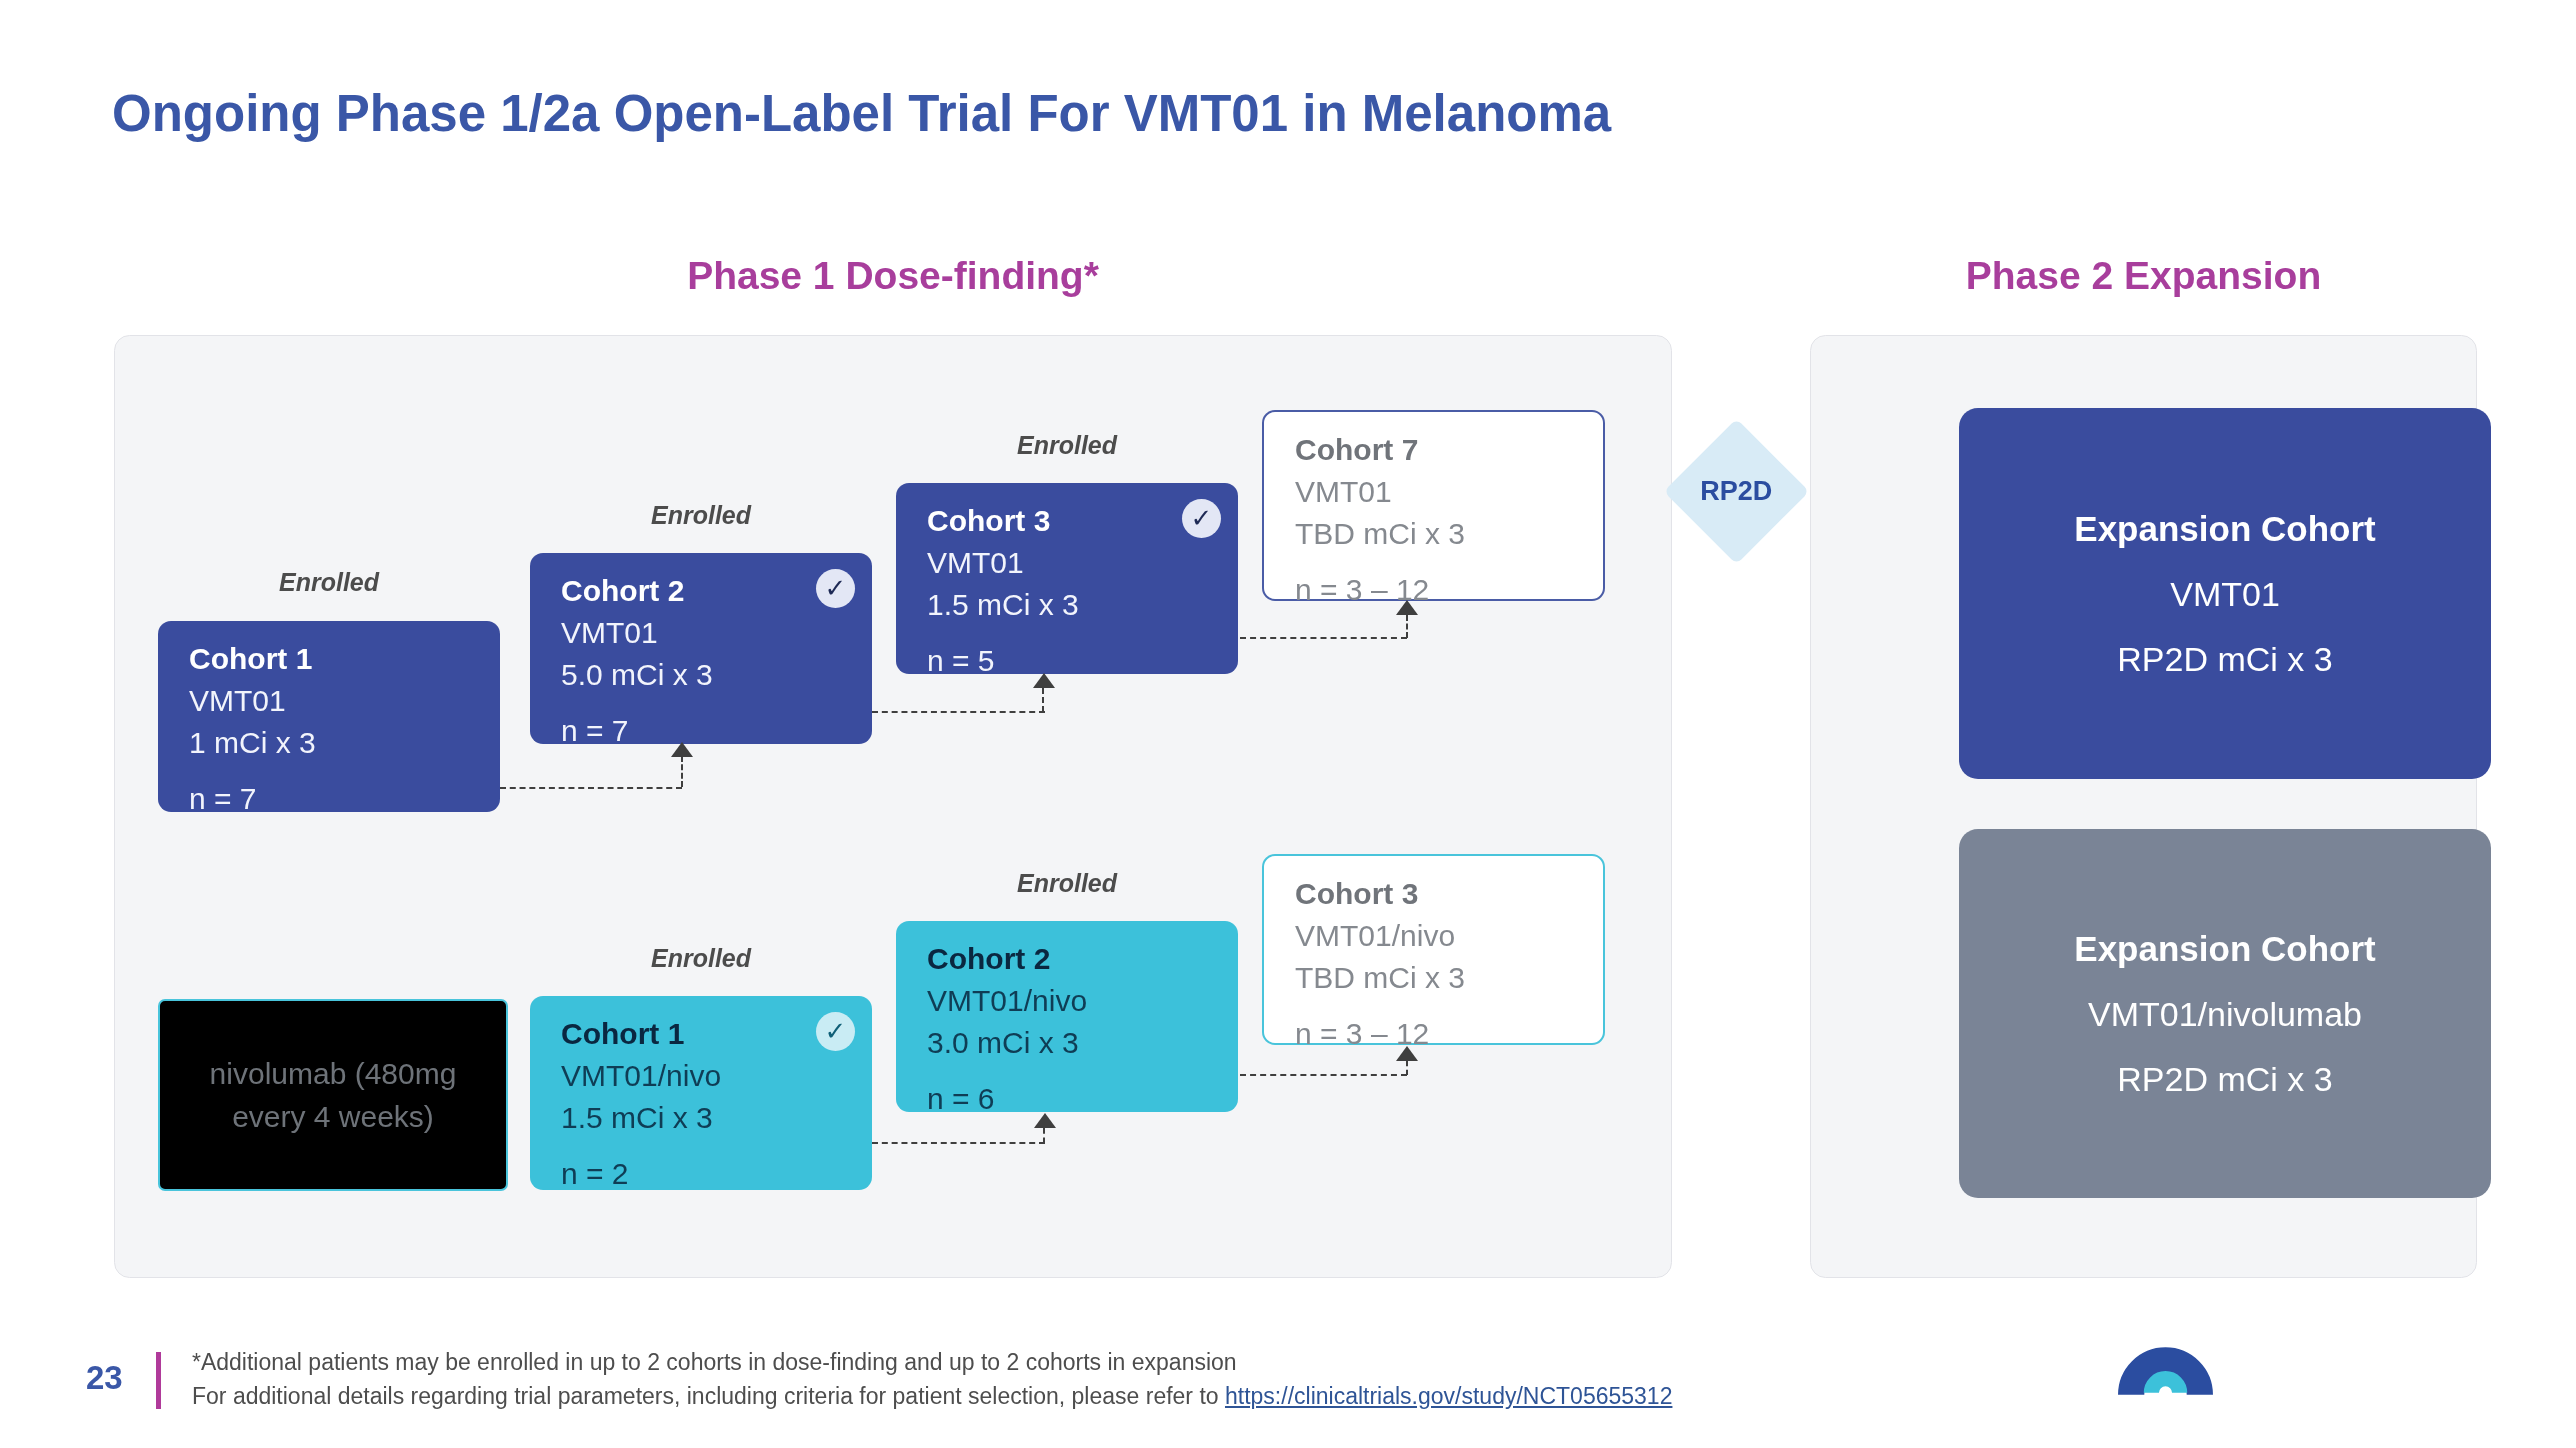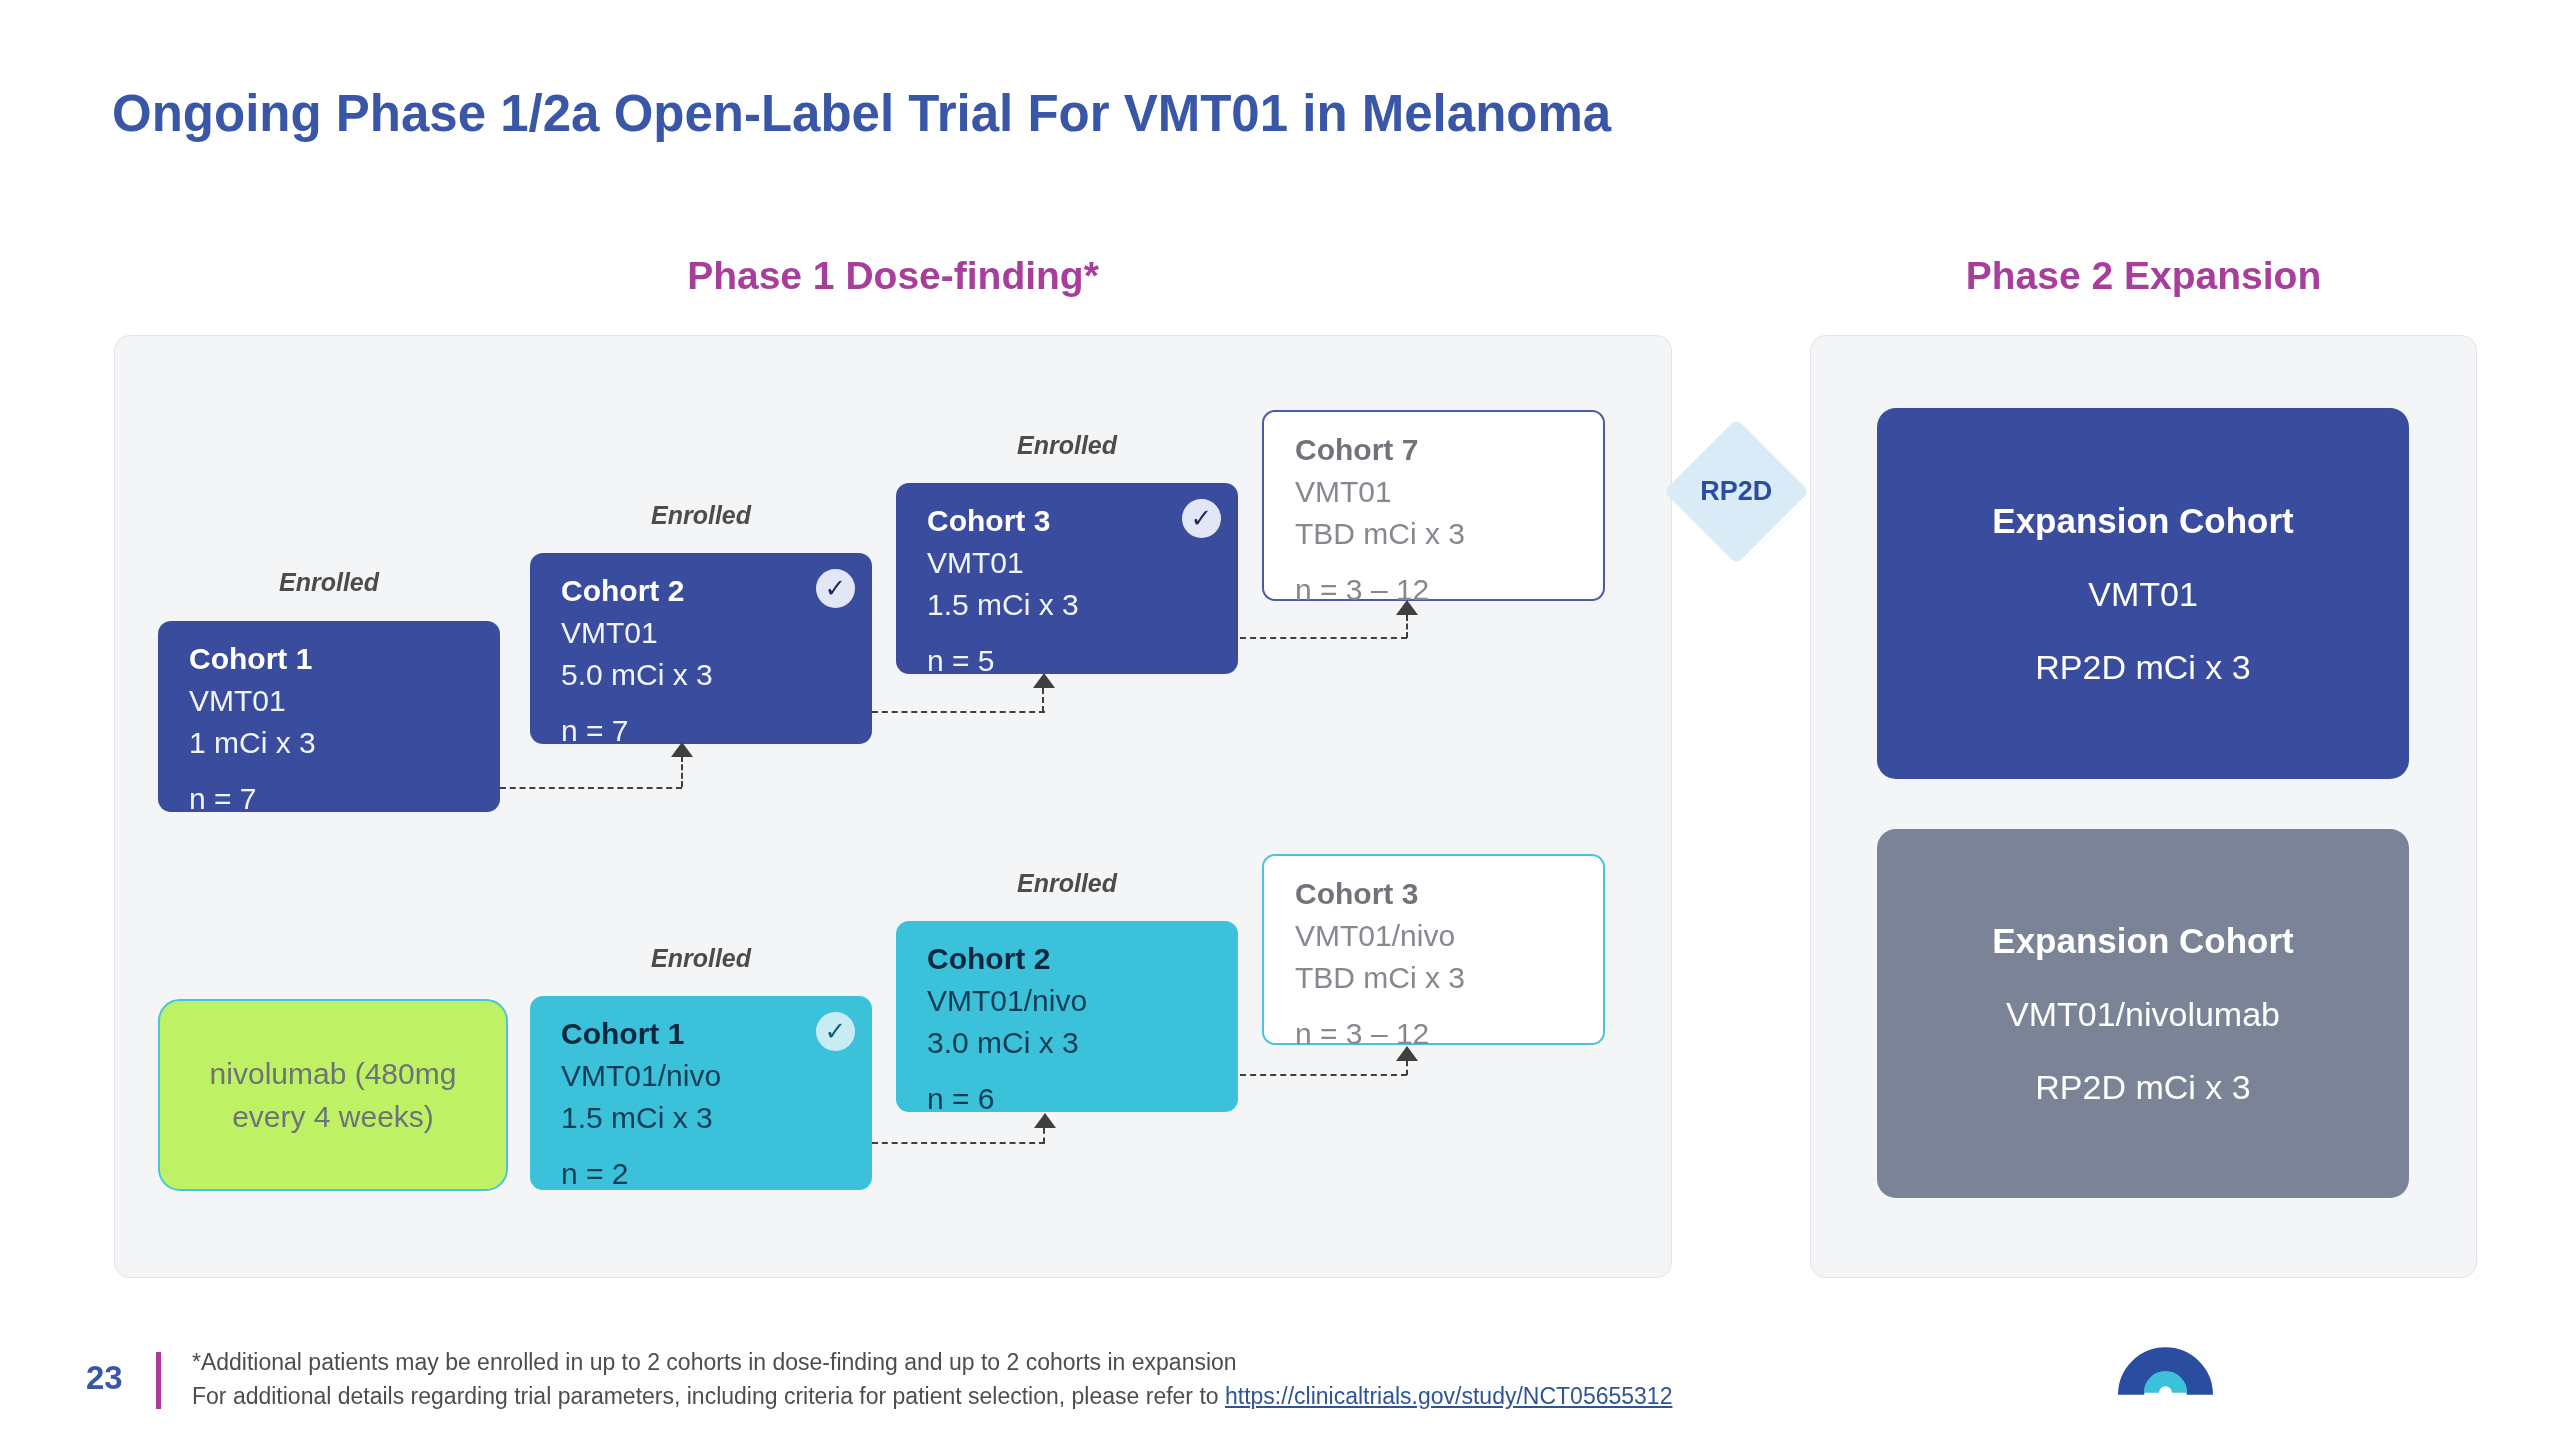--- a/index.html
+++ b/index.html
@@ -34,38 +34,38 @@
   .cohort.outline-blue .c-title{color:#70747A;}
   .cohort.outline-teal{background:#FFFFFF;border:2.6px solid #49C4DB;color:#85898F;}
   .cohort.outline-teal .c-title{color:#70747A;}
 
   .check{position:absolute;right:17px;top:15.5px;width:39px;height:39px;border-radius:50%;
          display:flex;align-items:center;justify-content:center;font-size:26px;font-weight:700;
          font-family:"DejaVu Sans", sans-serif;}
   .check.on-blue{background:#E3E7F5;color:#1E2A55;}
   .check.on-teal{background:#C9ECF4;color:#0F5F77;}
 
-  .nivo{position:absolute;box-sizing:border-box;border-radius:22px;background:#bef264;
+  .nivo{position:absolute;box-sizing:border-box;border-radius:7px;background:#000000;
         border:2.6px solid #49C4DB;color:#6E7379;font-size:30px;line-height:43px;
         display:flex;align-items:center;justify-content:center;text-align:center;
         padding:0 33px;}
 
   .arrow-h{position:absolute;border-top:2.6px dashed #3F3F3F;height:0;}
   .arrow-v{position:absolute;border-left:2.6px dashed #3F3F3F;width:0;}
   .arrow-head{position:absolute;width:0;height:0;border-left:11px solid transparent;
               border-right:11px solid transparent;border-bottom:15.5px solid #3F3F3F;}
 
   .diamond{position:absolute;left:1685px;top:440px;width:103px;height:103px;
            background:#D8EBF6;transform:rotate(45deg);border-radius:6.9px;
            display:flex;align-items:center;justify-content:center;}
   .diamond span{transform:rotate(-45deg);font-size:27px;font-weight:700;color:#2B4DA0;}
 
-  .exp{position:absolute;left:1877px;width:532px;border-radius:19px;color:#FFFFFF;
+  .exp{position:absolute;left:1959px;width:532px;border-radius:19px;color:#FFFFFF;
        display:flex;flex-direction:column;align-items:center;justify-content:center;
-       text-align:center;font-size:34px;gap:34px;}
+       text-align:center;font-size:34px;gap:26px;}
   .exp .e-title{font-weight:700;font-size:35px;}
   .exp.blue{background:#3A4C9E;top:408px;height:371px;}
   .exp.gray{background:#7A8496;top:829px;height:369px;}
 
   .page-num{position:absolute;left:86px;top:1359px;font-size:33px;font-weight:700;color:#3A57A7;}
   .page-bar{position:absolute;left:156px;top:1352px;width:5.2px;height:57px;background:#B03A9A;}
   .notes{position:absolute;left:192px;top:1345px;font-size:23px;line-height:34px;color:#4D4D4D;}
   .notes a{color:#2E5496;text-decoration:underline;}
 
   .logo{position:absolute;left:2114px;top:1312px;display:flex;align-items:flex-start;}

